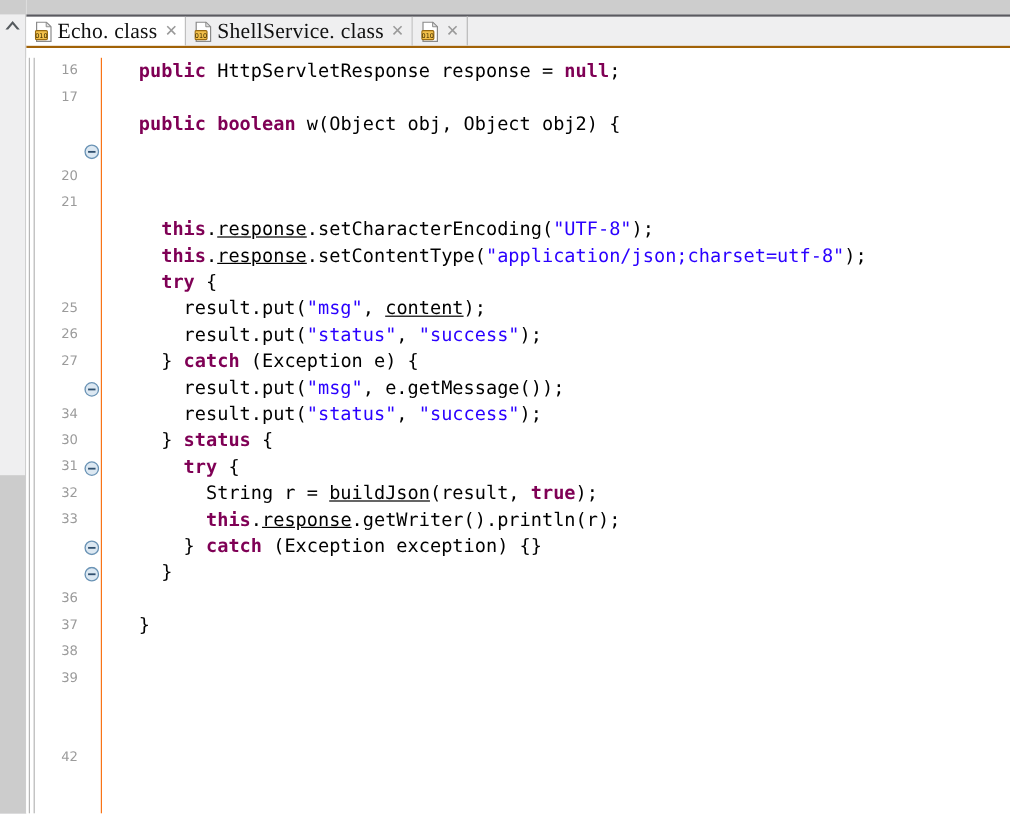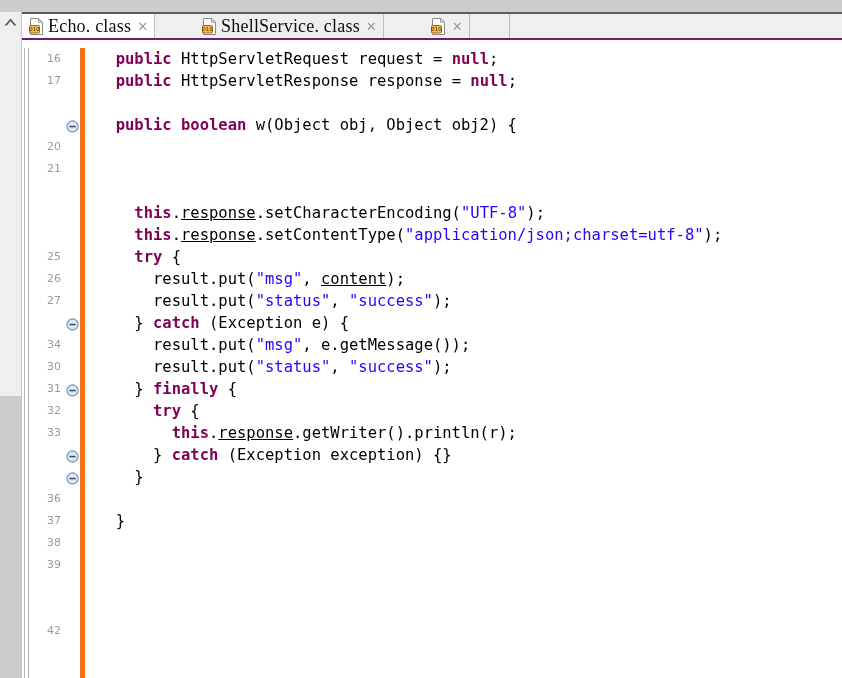--- a/index.html
+++ b/index.html
@@ -83,25 +83,24 @@
 
   
   .tabbar {
     position: absolute;
     left: 0;
     top: 12px;
     width: 820px;
     height: 28px;
     background: #efeff0;
     border-top: 2px solid #5a5a60;
-    border-bottom: 2px solid #701a75;
+    border-bottom: 2px solid #a16207;
     box-sizing: border-box;
     display: flex;
     align-items: stretch;
-    gap: 40px;
   }
   .tab {
     display: flex;
     align-items: center;
     gap: 4px;
     padding: 0 6px 0 7px;
     box-sizing: border-box;
     border-right: 1px solid #bfbfbf;
     cursor: default;
     height: 100%;
@@ -166,21 +165,21 @@
   }
   .rail.r1 { left: 2px; }
   .rail.r2 { left: 6px; }
 
   .gutter {
     position: relative;
     flex: 0 0 auto;
     width: 53px;
     height: 100%;
     background: #ffffff;
-    border-right: 5px solid #f97316;
+    border-right: 1px solid #f97316;
     box-sizing: border-box;
   }
 
   .code-area {
     position: relative;
     flex: 1 1 auto;
     height: 100%;
     background: #ffffff;
     overflow: hidden;
   }
@@ -320,37 +319,37 @@
           <div class="line-row"><span class="ln">36</span></div>
           <div class="line-row"><span class="ln">37</span></div>
           <div class="line-row"><span class="ln">38</span></div>
           <div class="line-row"><span class="ln">39</span></div>
           <div class="line-row"></div>
           <div class="line-row"></div>
           <div class="line-row"><span class="ln">42</span></div>
           <div class="line-row"></div>
         </div>
       <div class="code-area" id="codearea">
-          <div class="line-row"><span class="pln">  </span><span class="kw">public</span><span class="pln"> HttpServletRequest request = </span><span class="kw">null</span><span class="pln">;</span></div>
           <div class="line-row"><span class="pln">  </span><span class="kw">public</span><span class="pln"> HttpServletResponse response = </span><span class="kw">null</span><span class="pln">;</span></div>
           <div class="line-row">&nbsp;</div>
           <div class="line-row"><span class="pln">  </span><span class="kw">public boolean</span><span class="pln"> w(Object obj, Object obj2) {</span></div>
           <div class="line-row">&nbsp;</div>
           <div class="line-row">&nbsp;</div>
           <div class="line-row">&nbsp;</div>
           <div class="line-row"><span class="pln">    </span><span class="kw">this</span><span class="pln">.</span><span class="fld">response</span><span class="pln">.setCharacterEncoding(</span><span class="str">"UTF-8"</span><span class="pln">);</span></div>
           <div class="line-row"><span class="pln">    </span><span class="kw">this</span><span class="pln">.</span><span class="fld">response</span><span class="pln">.setContentType(</span><span class="str">"application/json;charset=utf-8"</span><span class="pln">);</span></div>
           <div class="line-row"><span class="pln">    </span><span class="kw">try</span><span class="pln"> {</span></div>
           <div class="line-row"><span class="pln">      result.put(</span><span class="str">"msg"</span><span class="pln">, </span><span class="fld">content</span><span class="pln">);</span></div>
           <div class="line-row"><span class="pln">      result.put(</span><span class="str">"status"</span><span class="pln">, </span><span class="str">"success"</span><span class="pln">);</span></div>
           <div class="line-row"><span class="pln">    } </span><span class="kw">catch</span><span class="pln"> (Exception e) {</span></div>
           <div class="line-row"><span class="pln">      result.put(</span><span class="str">"msg"</span><span class="pln">, e.getMessage());</span></div>
           <div class="line-row"><span class="pln">      result.put(</span><span class="str">"status"</span><span class="pln">, </span><span class="str">"success"</span><span class="pln">);</span></div>
-          <div class="line-row"><span class="pln">    } </span><span class="kw">finally</span><span class="pln"> {</span></div>
+          <div class="line-row"><span class="pln">    } </span><span class="kw">status</span><span class="pln"> {</span></div>
           <div class="line-row"><span class="pln">      </span><span class="kw">try</span><span class="pln"> {</span></div>
+          <div class="line-row"><span class="pln">        String r = </span><span class="fld">buildJson</span><span class="pln">(result, </span><span class="kw">true</span><span class="pln">);</span></div>
           <div class="line-row"><span class="pln">        </span><span class="kw">this</span><span class="pln">.</span><span class="fld">response</span><span class="pln">.getWriter().println(r);</span></div>
           <div class="line-row"><span class="pln">      } </span><span class="kw">catch</span><span class="pln"> (Exception exception) {}</span></div>
           <div class="line-row"><span class="pln">    }</span></div>
           <div class="line-row">&nbsp;</div>
           <div class="line-row"><span class="pln">  }</span></div>
         </div>
     </div>
   </div>
 </div>
 

